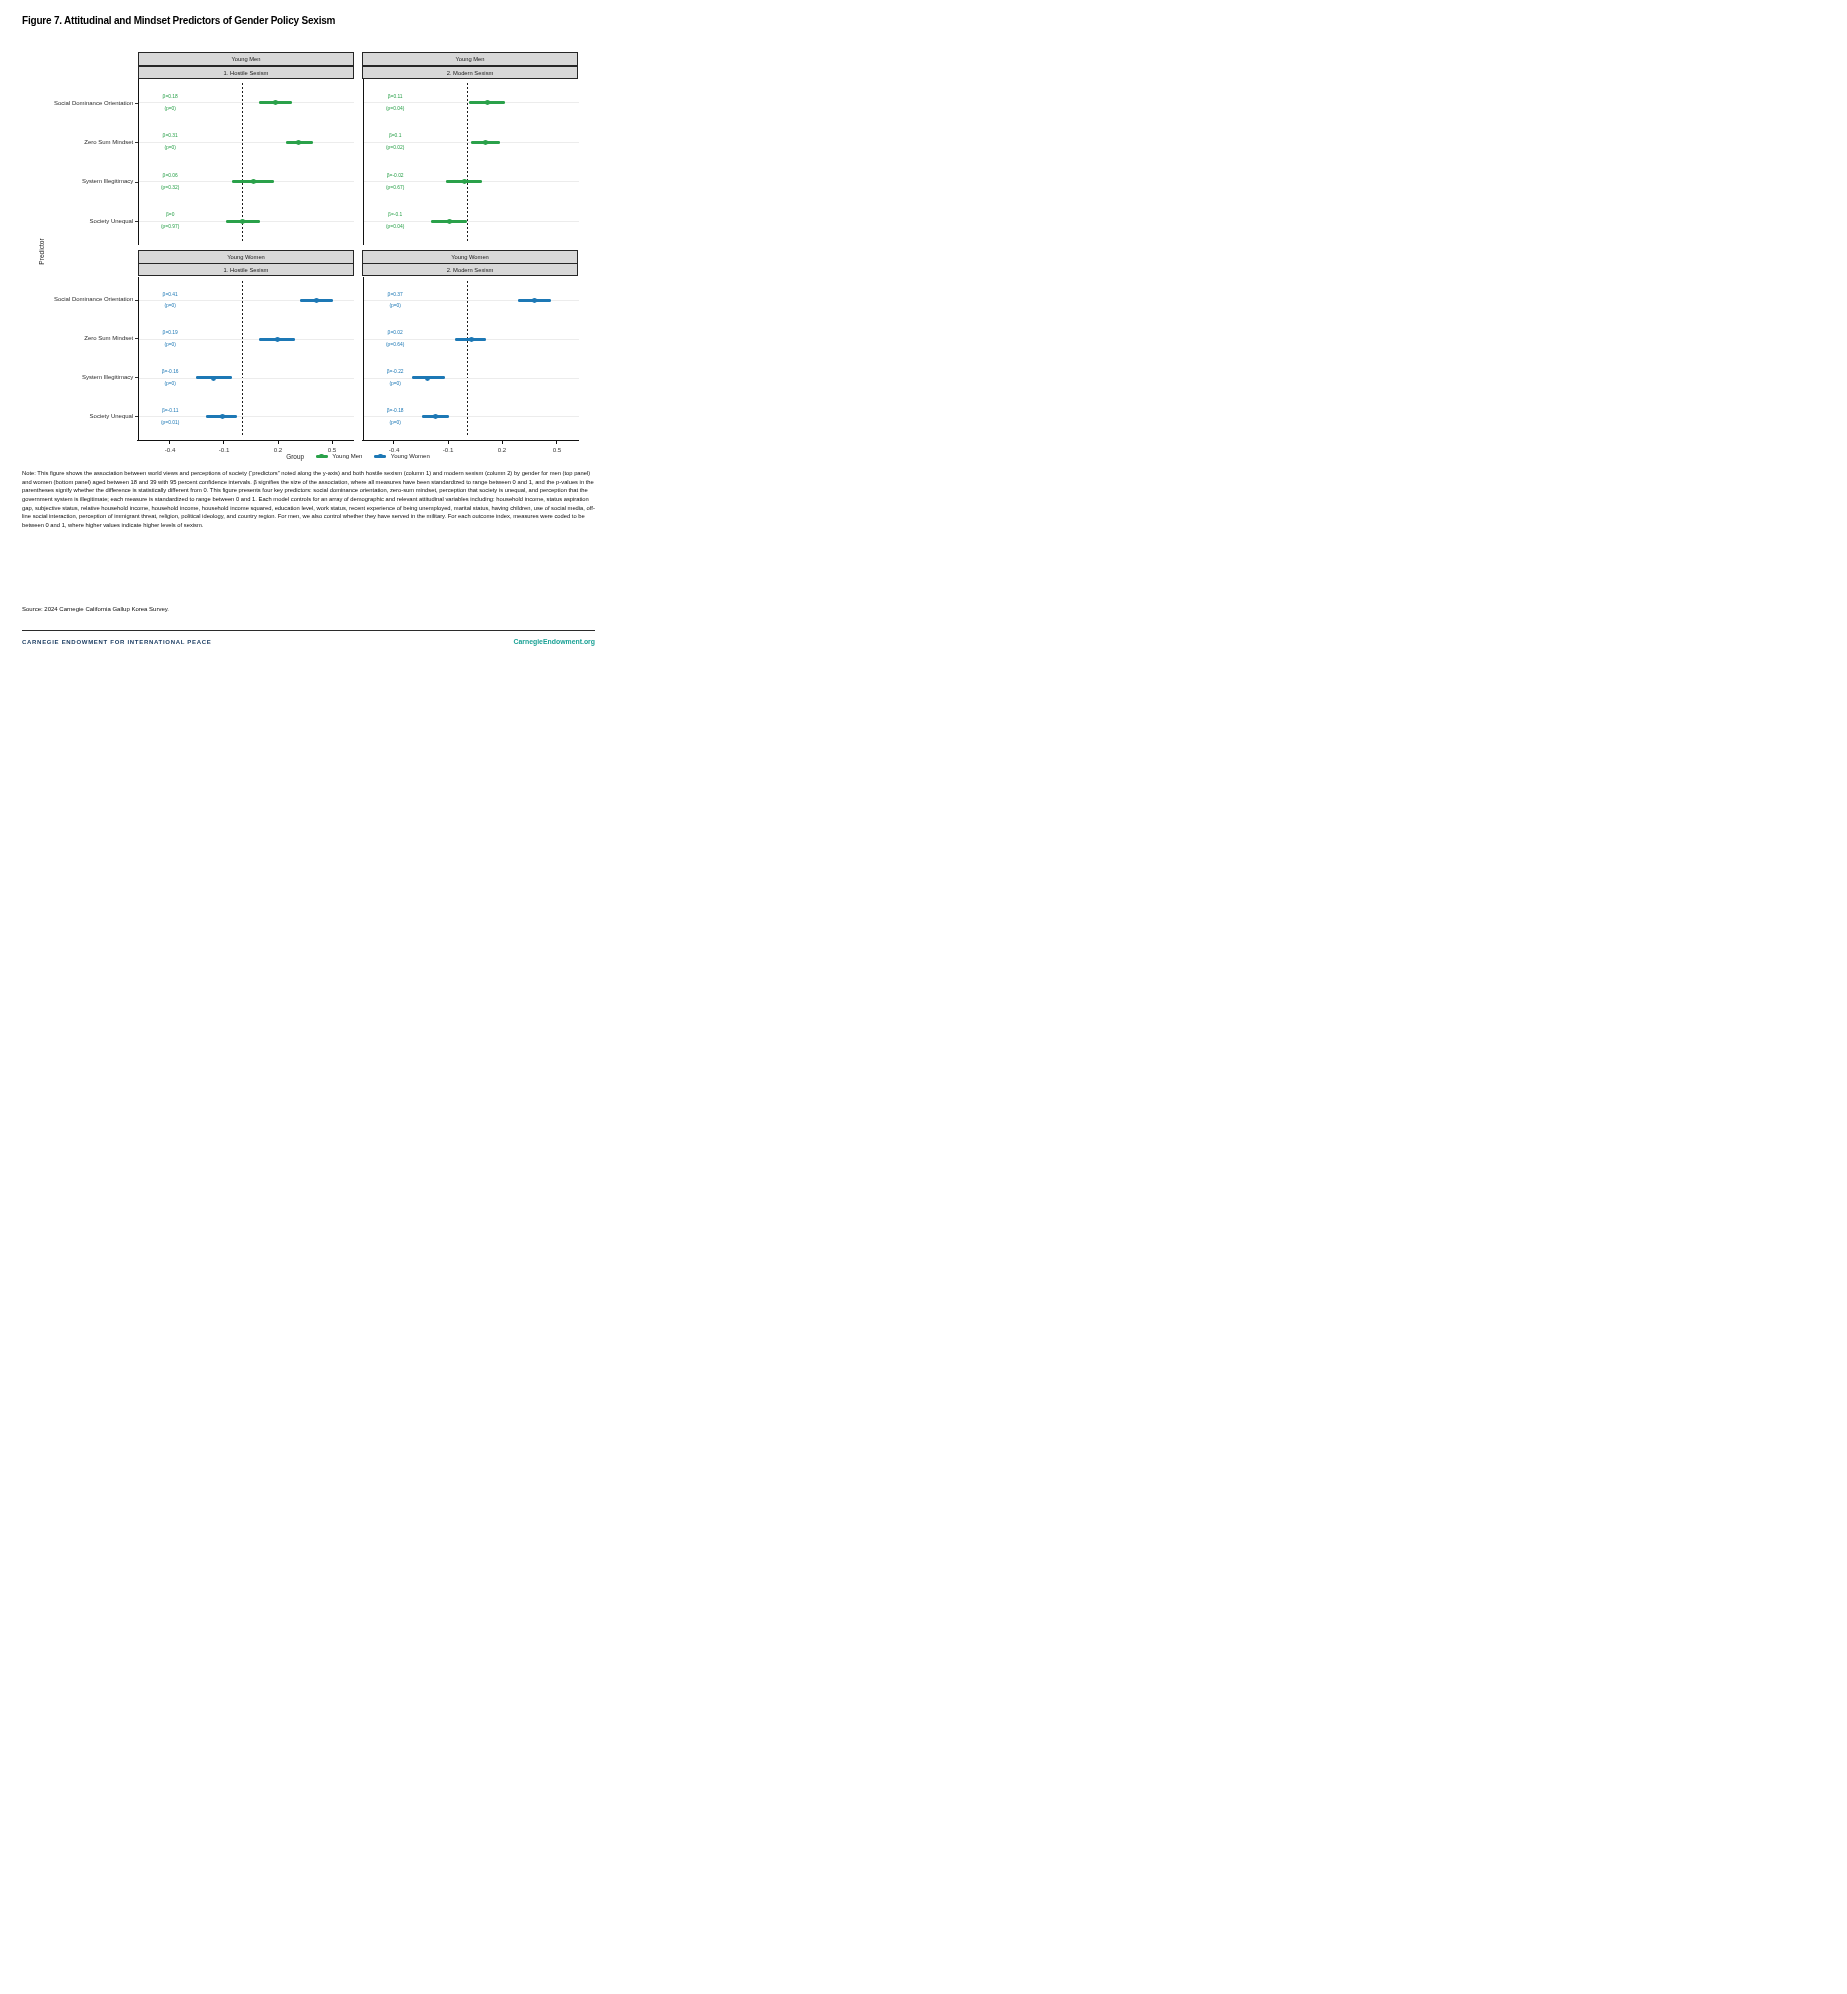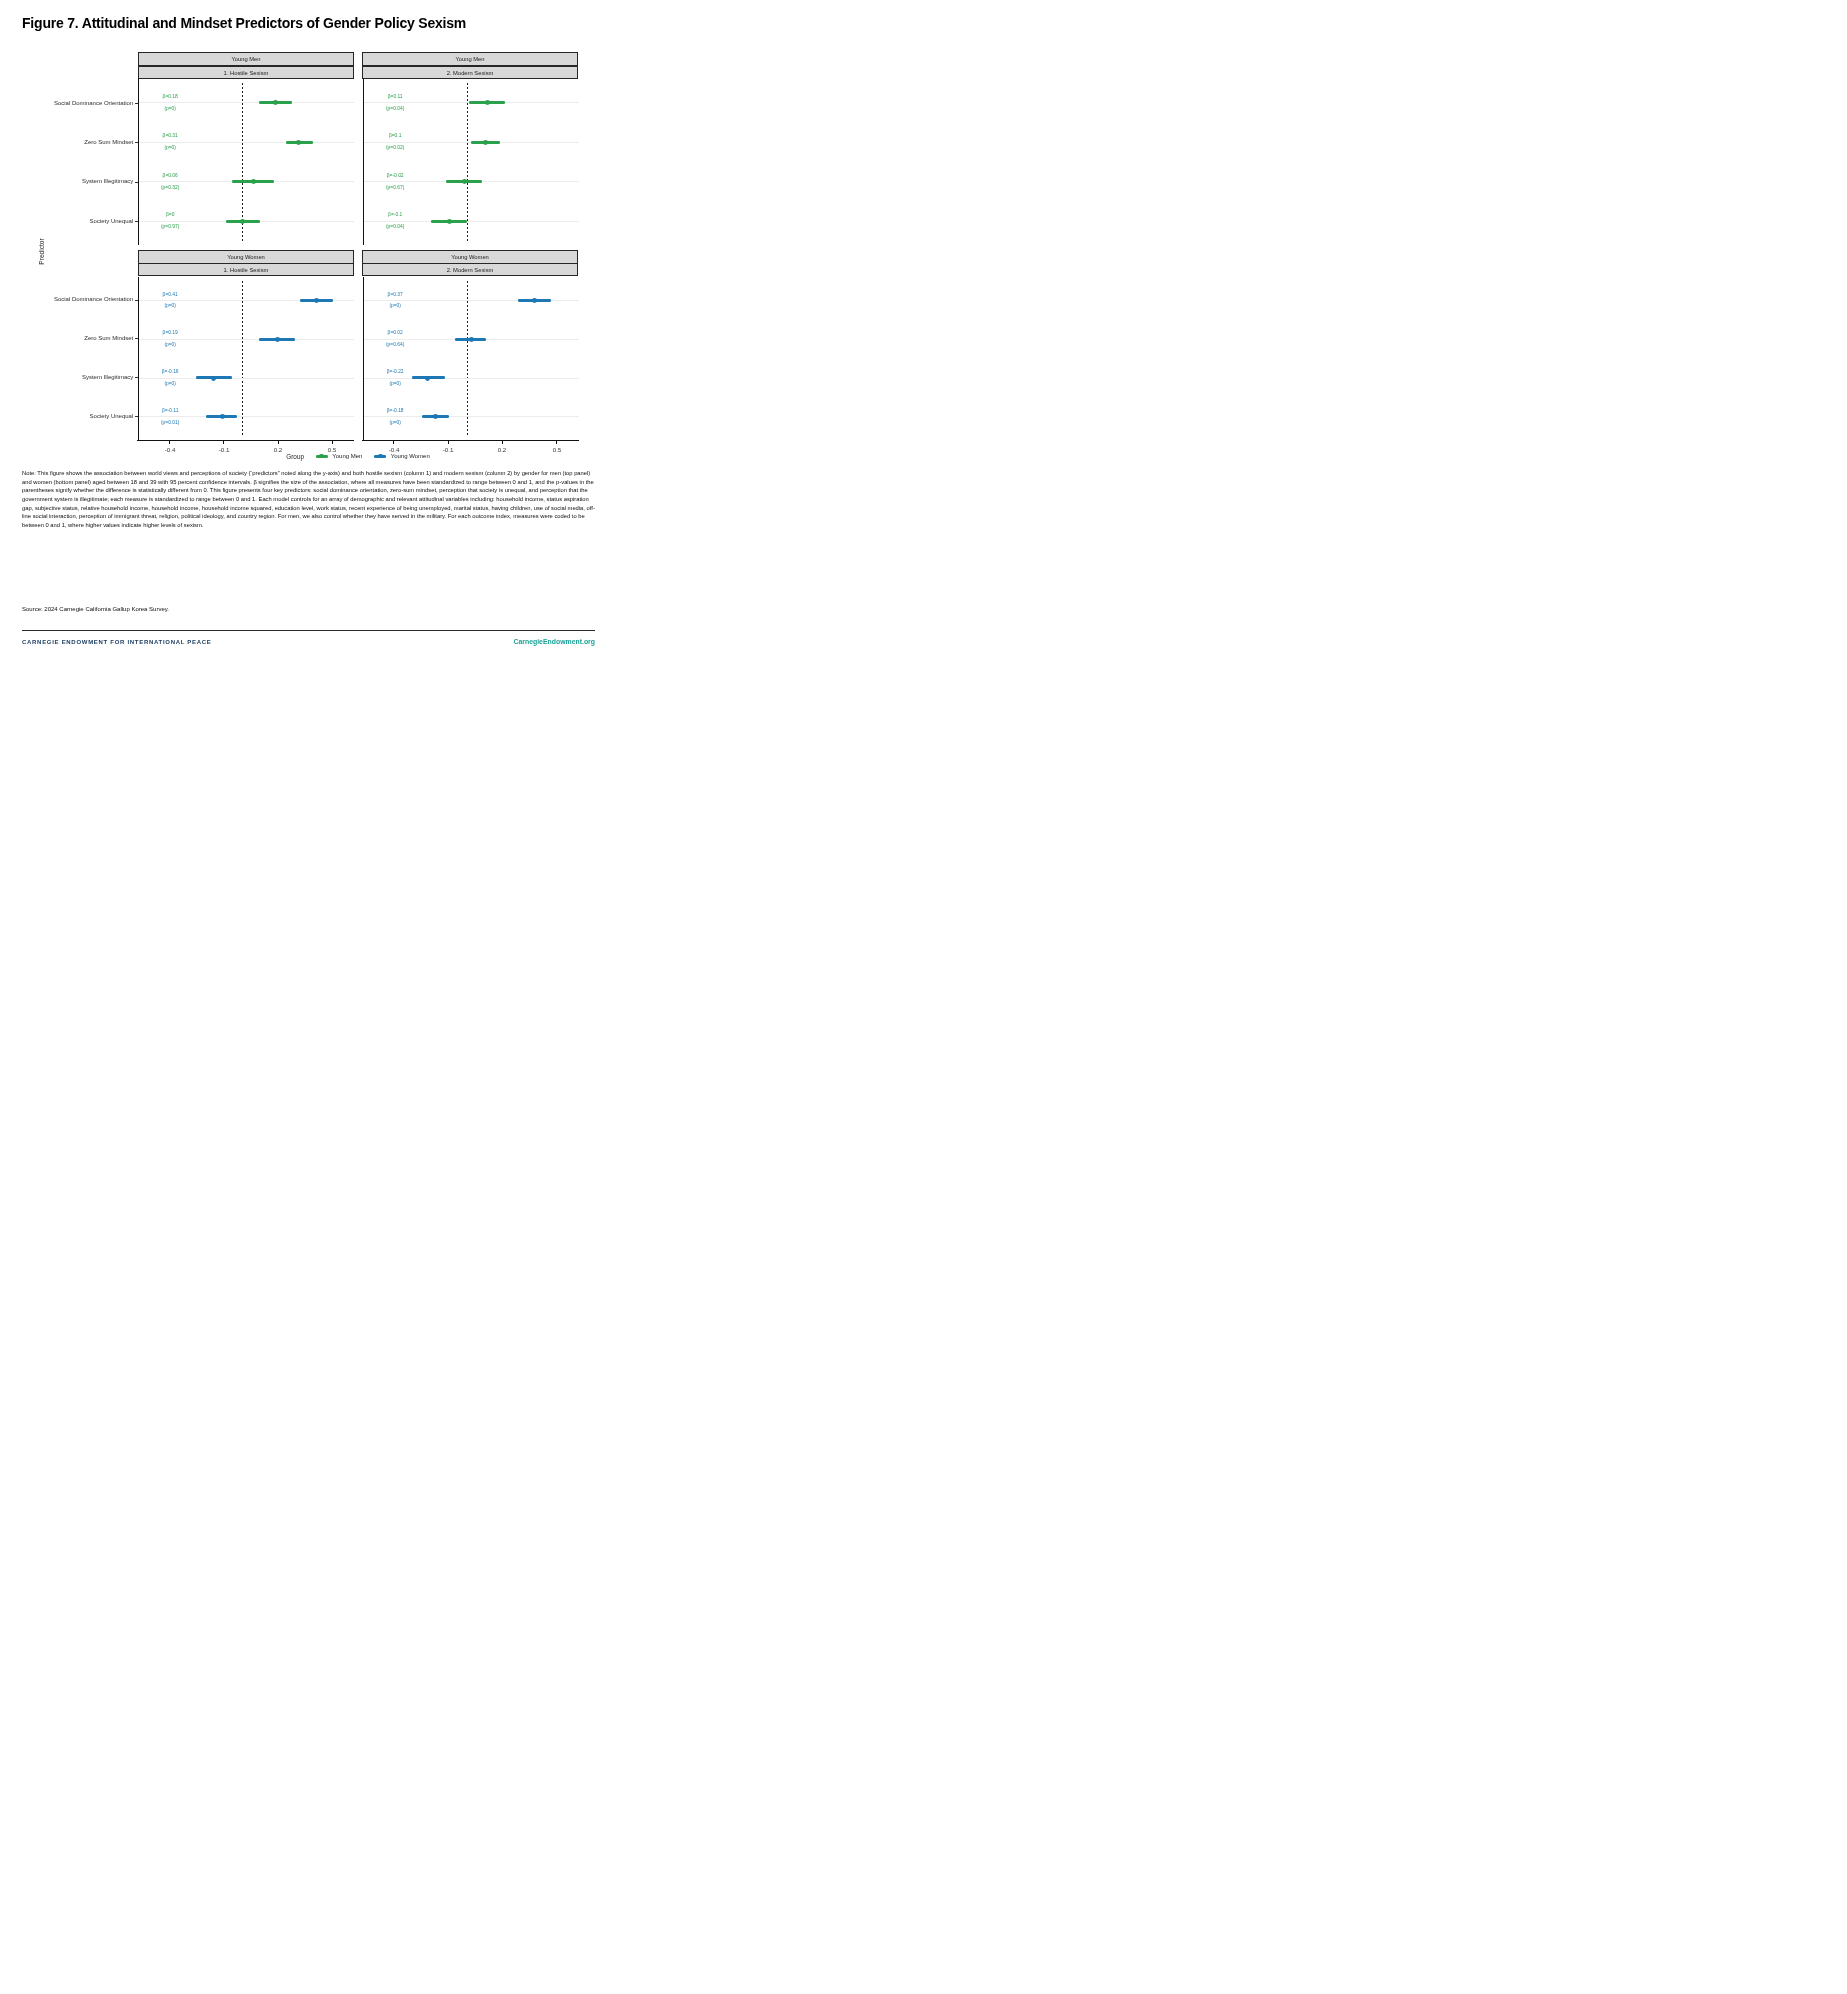--- a/index.html
+++ b/index.html
@@ -2,21 +2,21 @@
 <html style="--navy: #17395f; --teal: #1aa195;font-size:7px"><head>
 <meta charset="utf-8">
 <style>
   html,body{margin:0;padding:0;background:#ffffff;}
   .page{
     position:relative;width:616px;height:665px;background:#ffffff;
     font-family:"Liberation Sans",sans-serif;color:#111;overflow:hidden;
   }
   .title{
     position:absolute;left:22px;top:15px;margin:0;
-    font-size:14px;font-weight:bold;letter-spacing:-0.2px;color:#000;
+    font-size:10px;font-weight:bold;letter-spacing:-0.2px;color:#000;
   }
   .ylab{
     position:absolute;left:27.5px;top:248px;
     transform:rotate(-90deg);transform-origin:center;
     font-size:6.6px;color:#222;white-space:nowrap;
   }
   .strip{
     position:absolute;background:#d8d8d8;border:0.7px solid #262626;
     display:flex;align-items:center;justify-content:center;
     font-size:5.8px;color:#1a1a1a;box-sizing:border-box;

